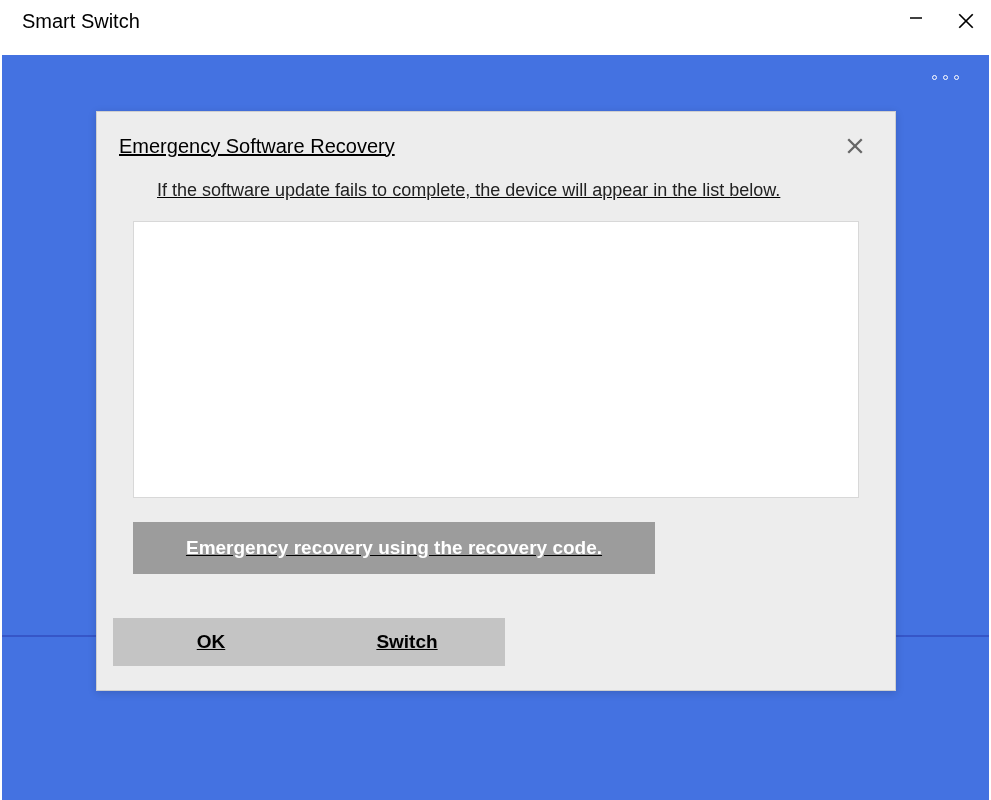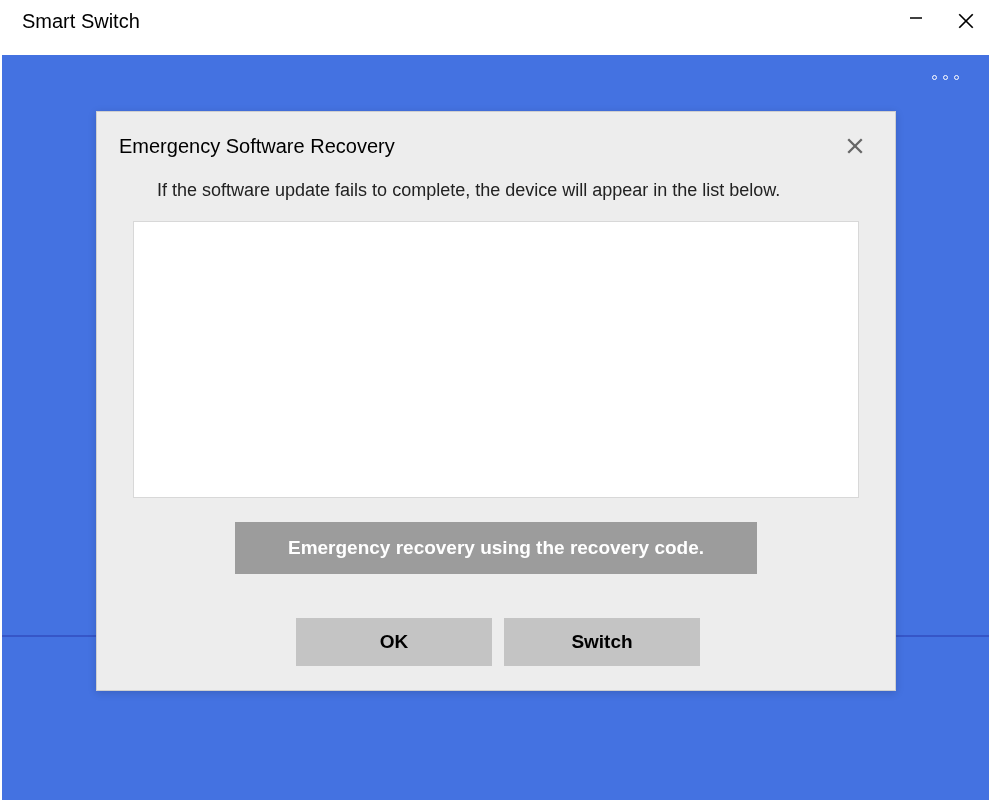--- a/index.html
+++ b/index.html
@@ -85,20 +85,21 @@
     .dialog {
       position: absolute;
       top: 56px;
       left: 94px;
       width: 800px;
       height: 580px;
       background: #ededed;
       border: 1px solid #cfcfcf;
       box-shadow: 0 2px 8px rgba(0,0,0,0.15);
       padding: 0;
+      text-decoration: underline;
     }
     .dialog-header {
       display: flex;
       justify-content: space-between;
       align-items: center;
       padding: 22px 28px 10px 22px;
     }
     .dialog-title {
       font-size: 20px;
       color: #000;
@@ -129,39 +130,38 @@
     }
     .device-list {
       width: 100%;
       height: 277px;
       background: #ffffff;
       border: 1px solid #d8d8d8;
     }
     .dialog-actions {
       padding: 24px 36px 8px 36px;
       display: flex;
-      justify-content: center;
+      justify-content: flex-start;
     }
     .recovery-code-btn {
       background: #9c9c9c;
       color: #ffffff;
       border: none;
       font-size: 19px;
       font-weight: 600;
       padding: 0 26px;
       height: 52px;
       cursor: pointer;
       width: 522px;
       text-align: center;
     }
     .dialog-footer {
-      padding: 36px 36px 0 40px;
-      display: flex;
-      justify-content: center;
-      gap: 12px;
+      padding: 36px 36px 0 16px;
+      display: flex;
+      justify-content: flex-start;
     }
     .footer-btn {
       width: 196px;
       height: 48px;
       background: #c4c4c4;
       border: none;
       font-size: 19px;
       font-weight: 700;
       color: #000;
       cursor: pointer;

